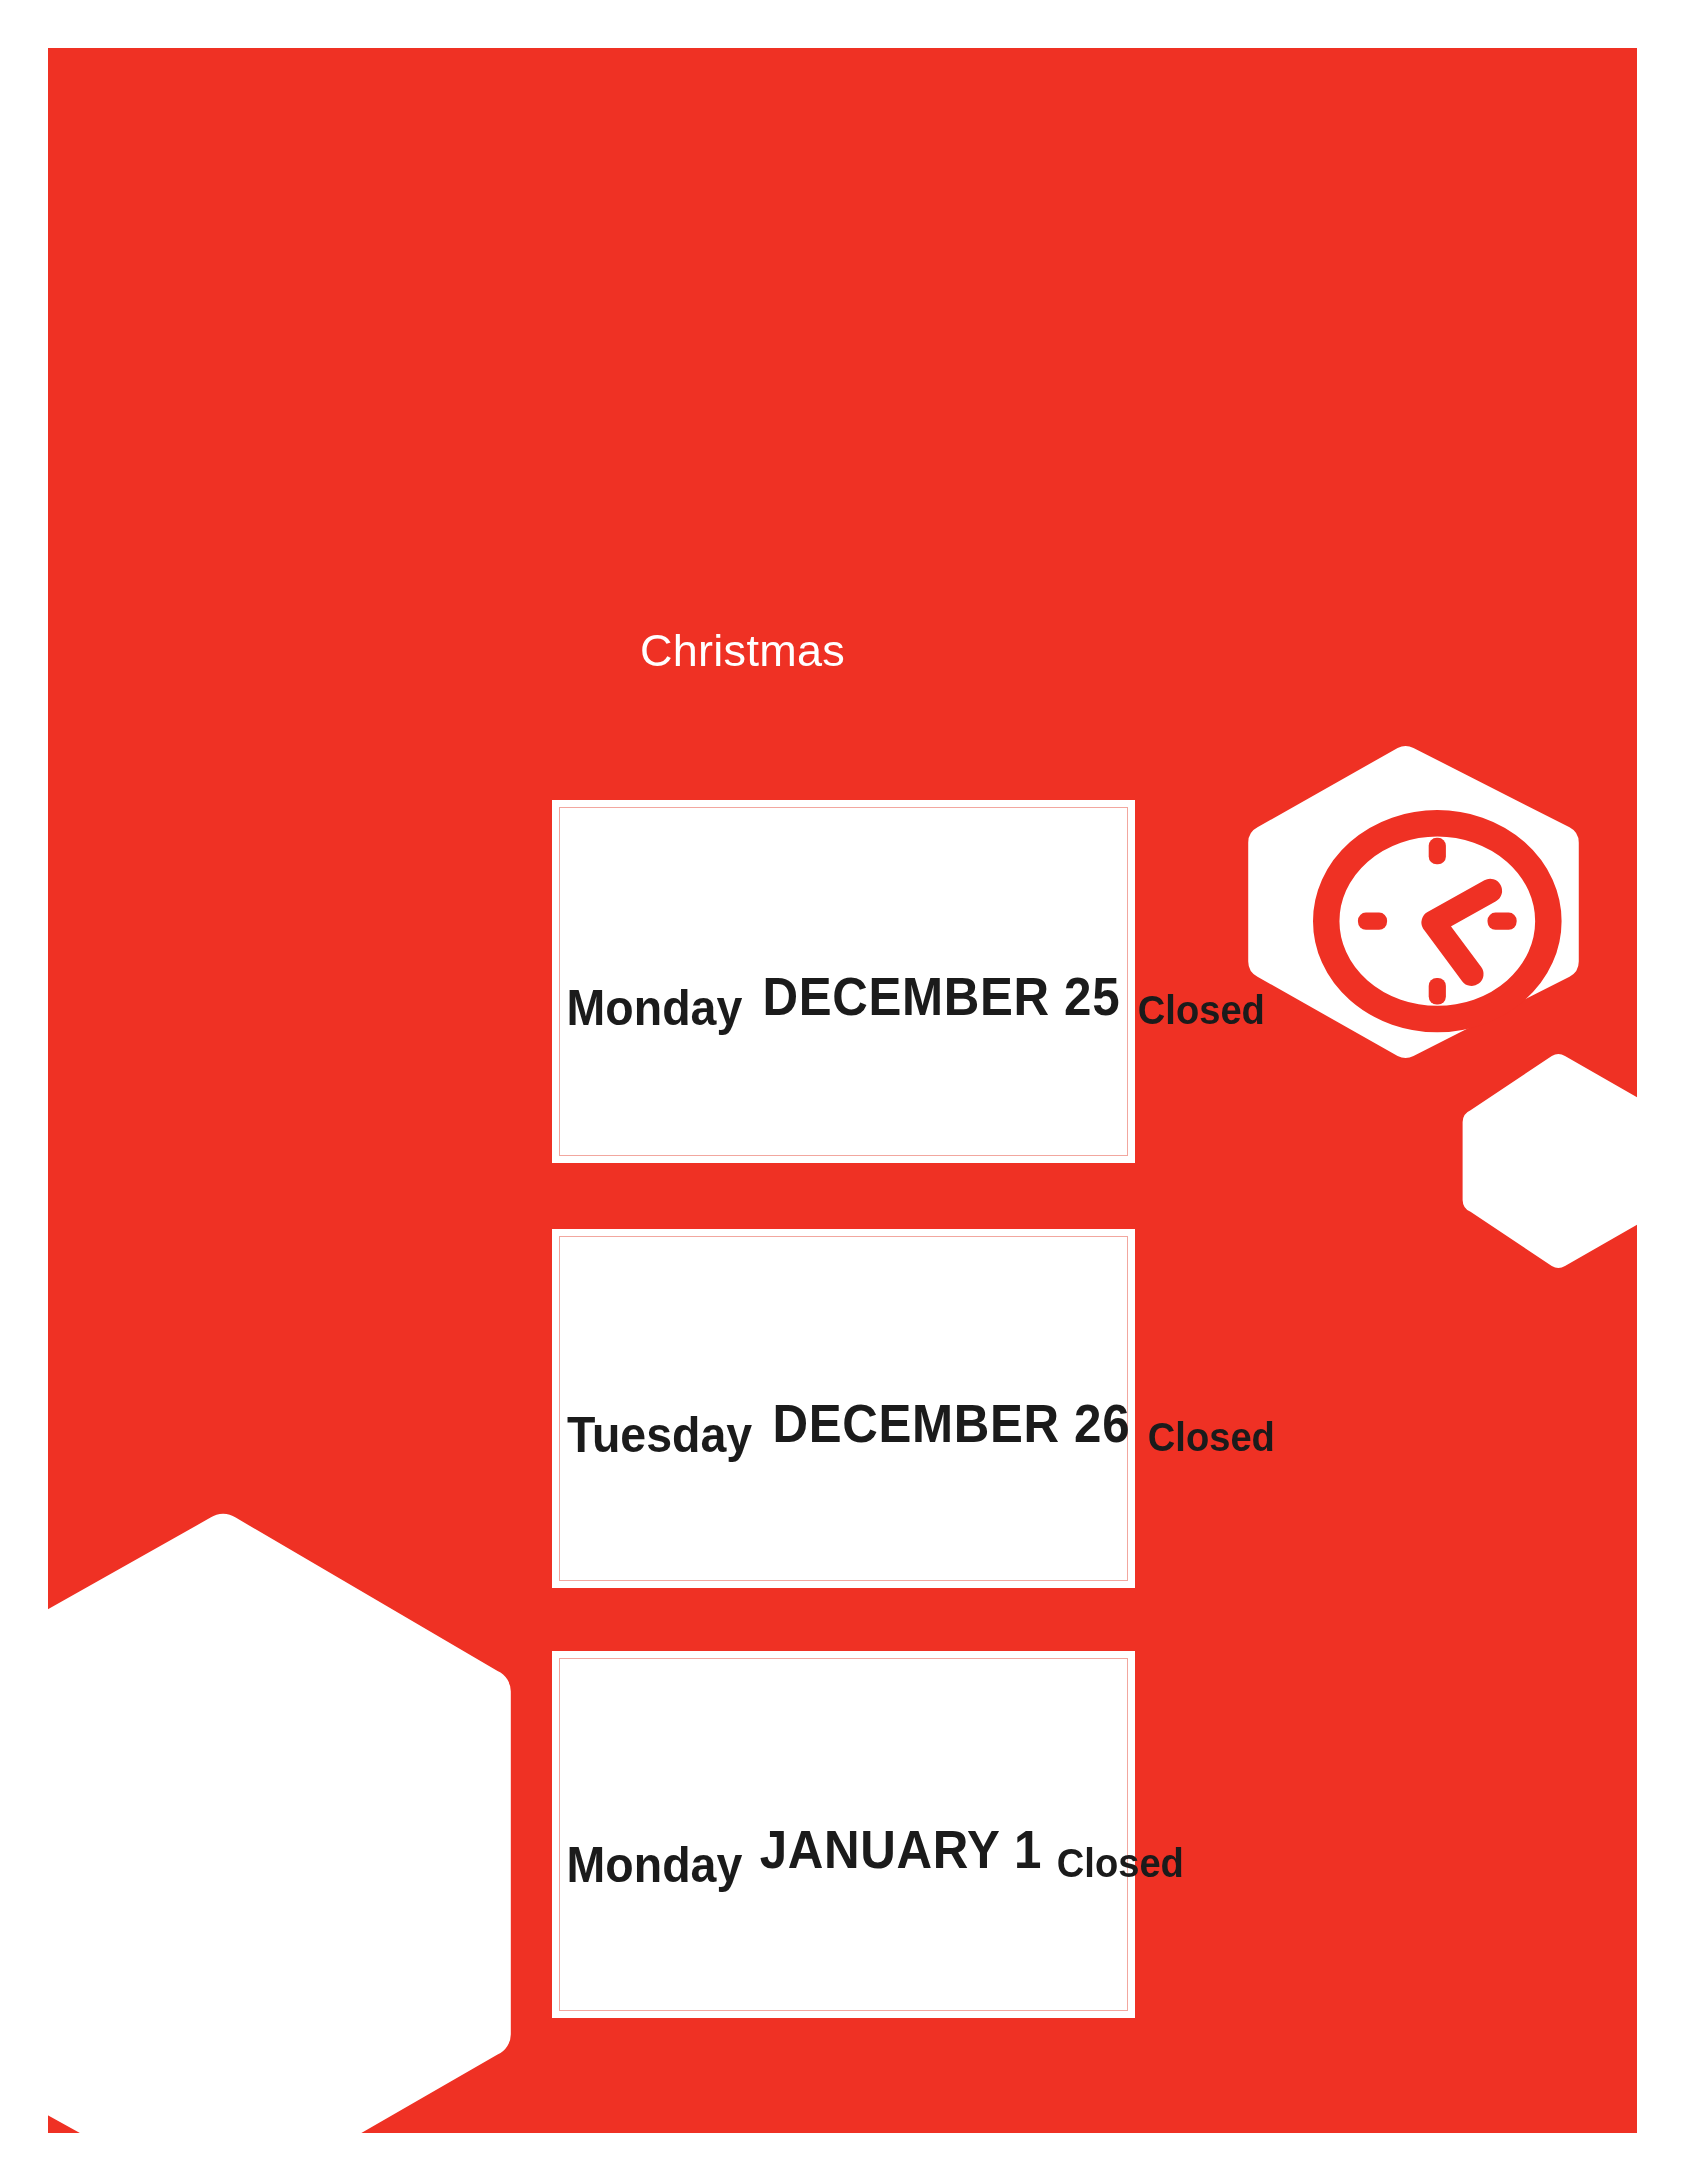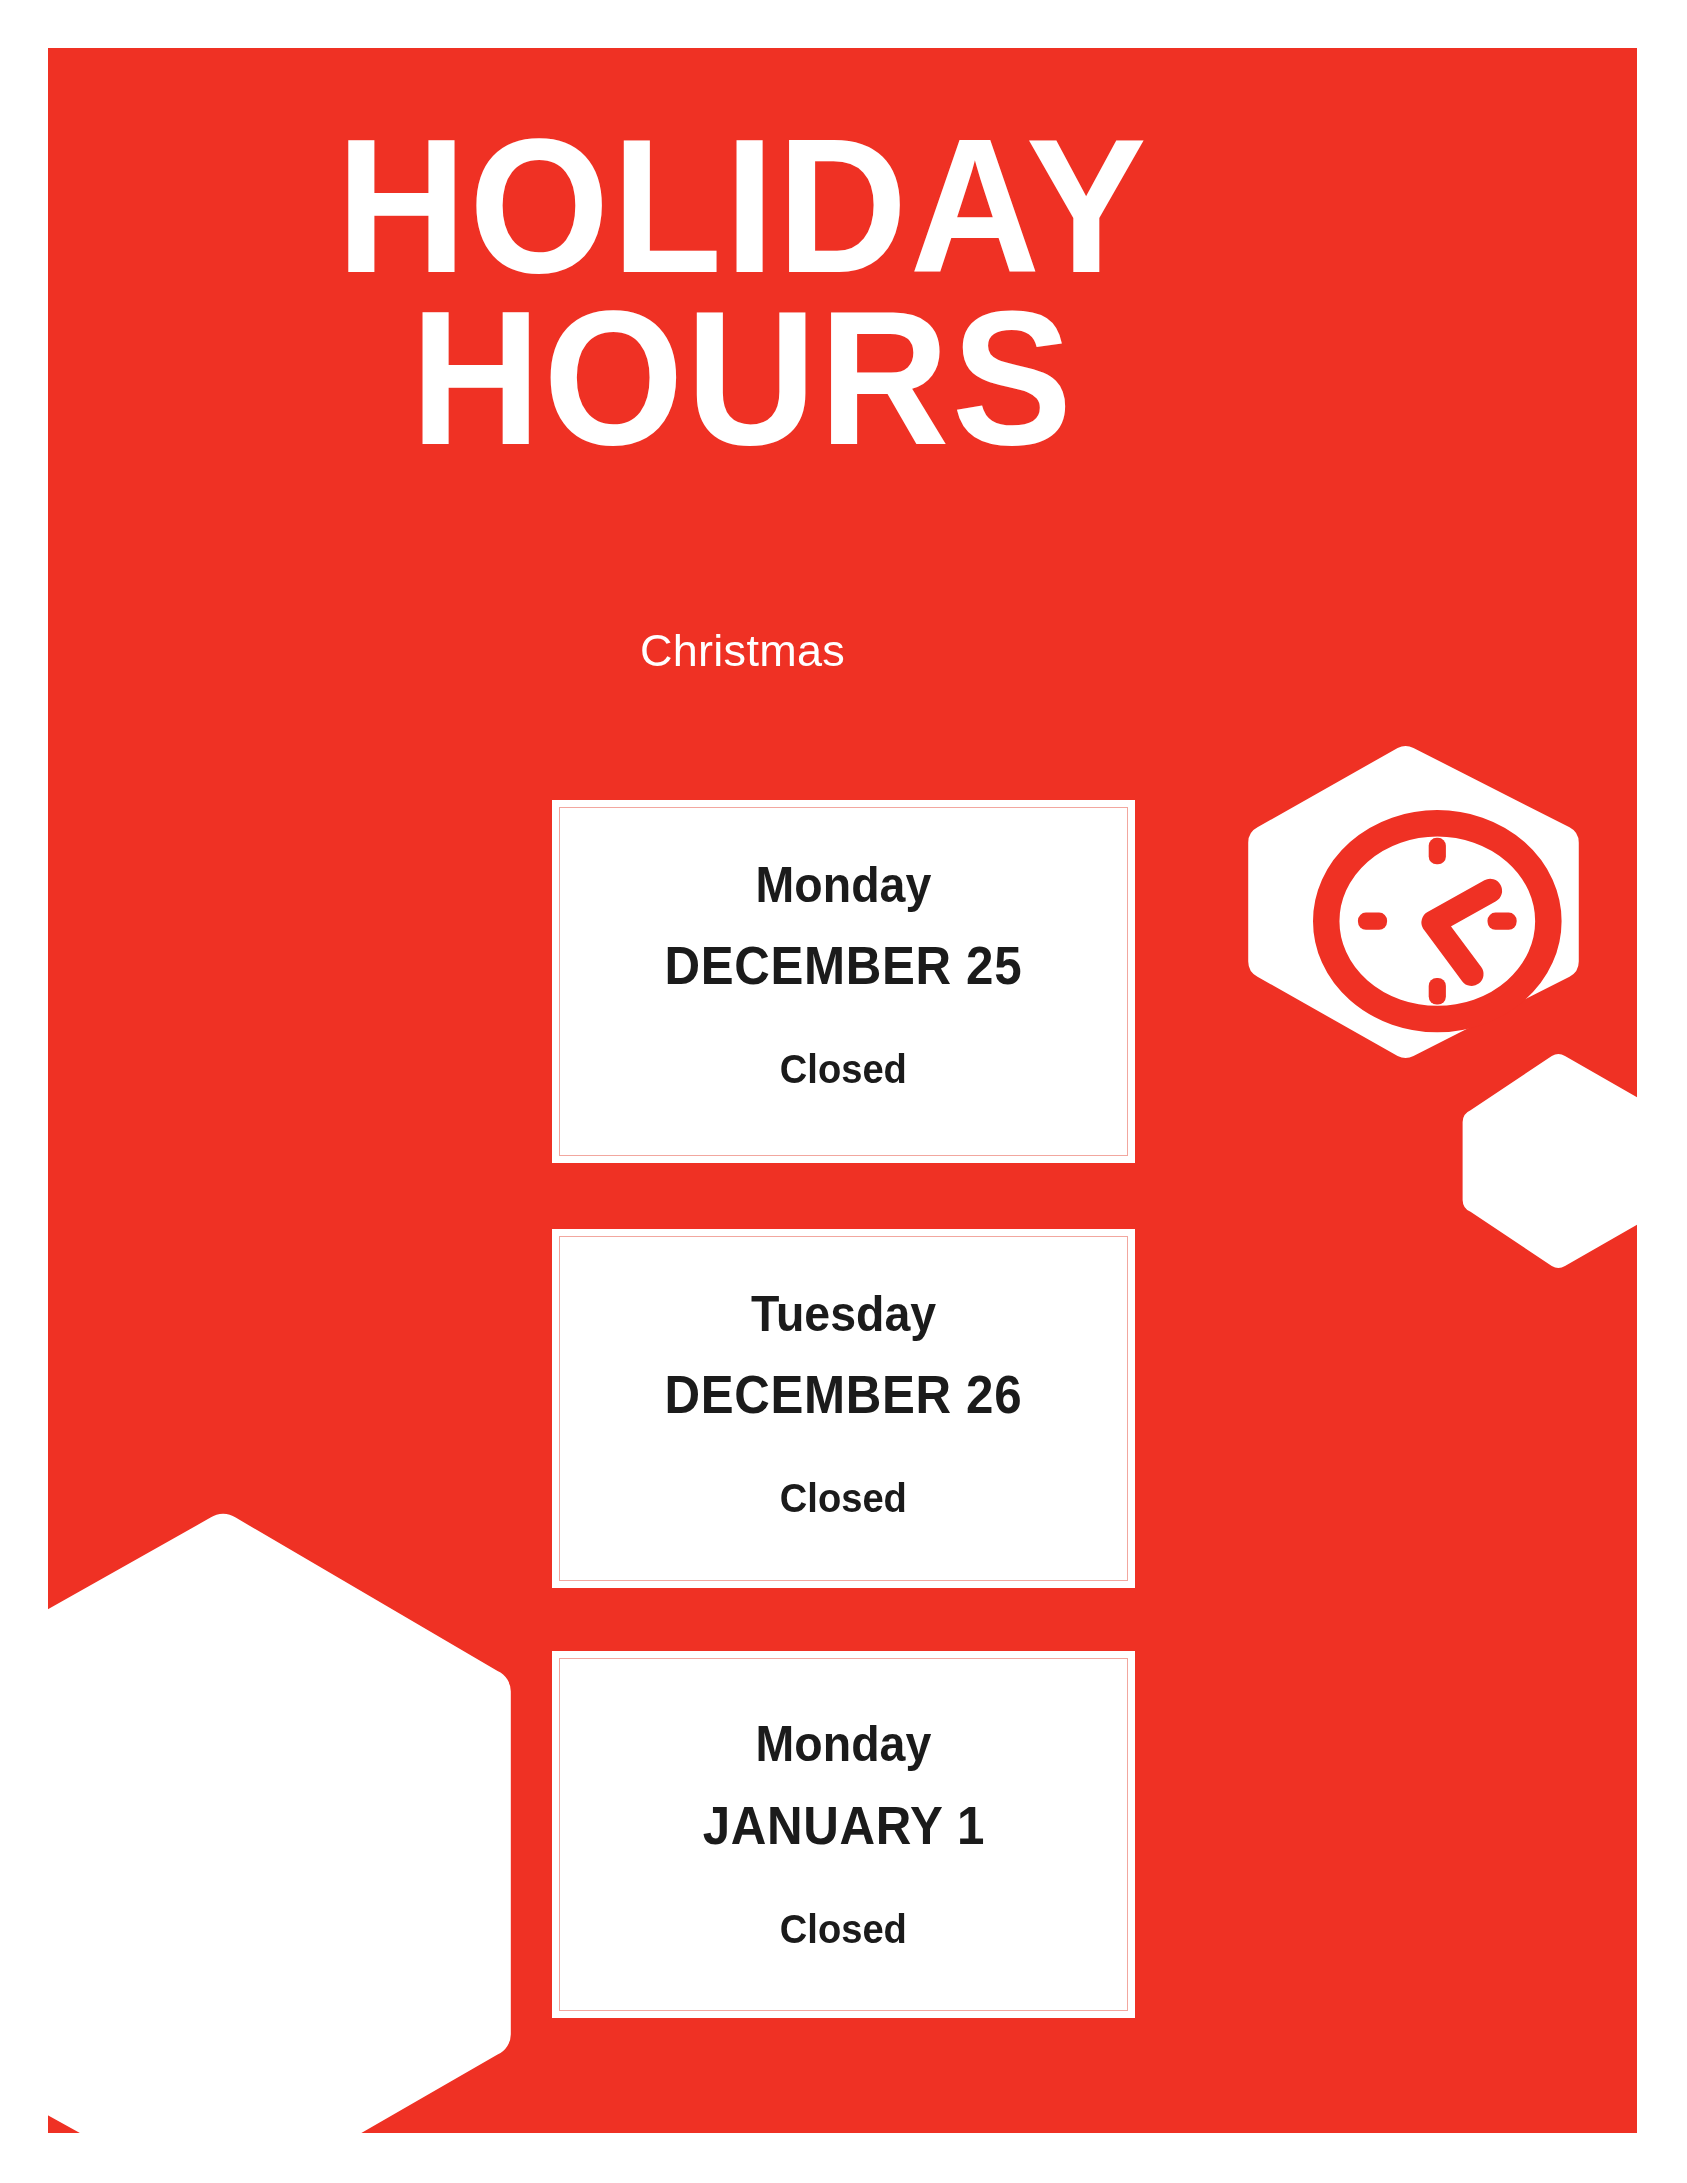--- a/index.html
+++ b/index.html
@@ -71,21 +71,21 @@
     background: #ffffff;
     box-sizing: border-box;
     padding: 6.6px;
   }
   .card-inner {
     width: 100%;
     height: 100%;
     box-sizing: border-box;
     border: 1.3px solid #F2A79F;
     display: flex;
-    flex-direction: column;
+    flex-direction: row;
     align-items: center;
     text-align: center;
   }
   #card-1 { top: 752px; height: 363px; }   
   #card-2 { top: 1181px; height: 359px; }   
   #card-3 { top: 1603px; height: 367px; }   
 
   .card-day {
     font-family: "Liberation Sans Narrow", "Liberation Sans", sans-serif;
     font-weight: bold;
@@ -149,24 +149,20 @@
     height: 701px;
     pointer-events: none;
   }
   #hex-large svg { display: block; width: 100%; height: 100%; }
 </style>
 </head>
 <body>
 
 <div id="poster">
 
-  <div id="title-block">
-    <span class="title-line" id="title-line-1">HOLIDAY</span>
-    <span class="title-line" id="title-line-2">HOURS</span>
-  </div>
 
   <div id="subtitle">Christmas</div>
 
   <div id="clock-badge">
     <svg viewBox="0 0 512 478" xmlns="http://www.w3.org/2000/svg">
 
       <path d="M256 6
                L492 126
                A26 26 0 0 1 506 149
                L506 329

